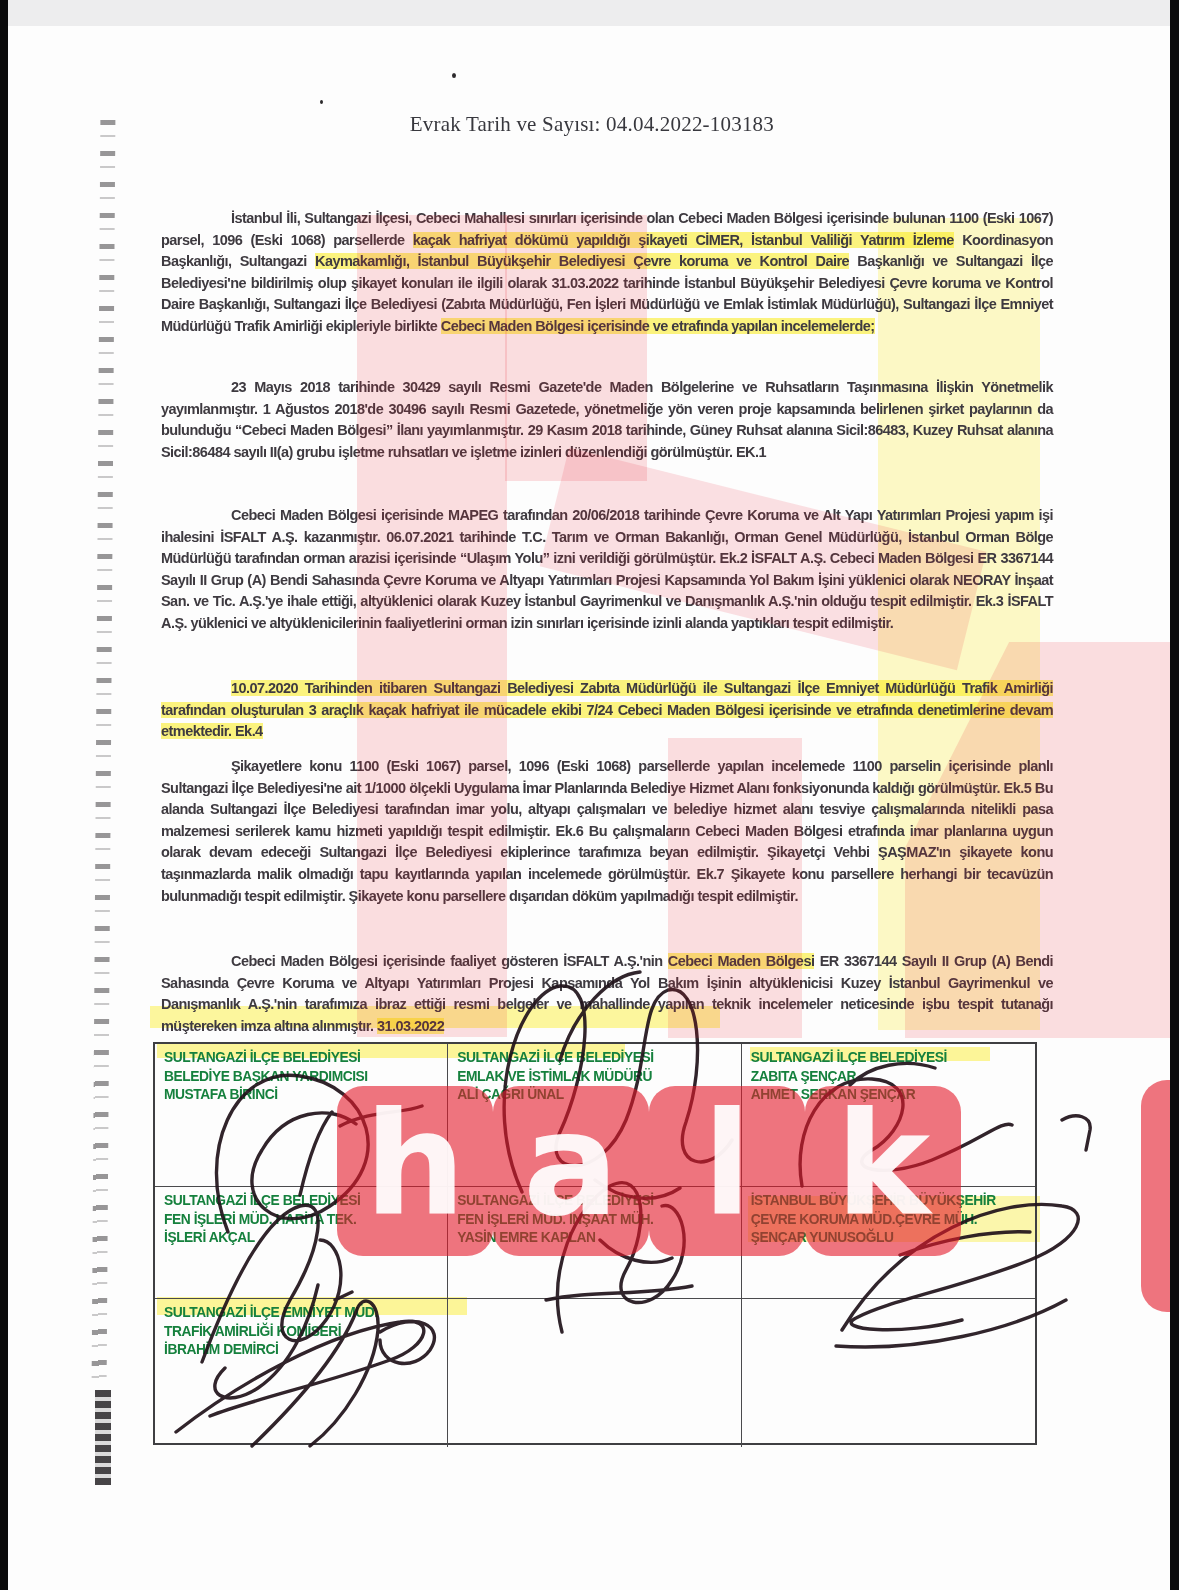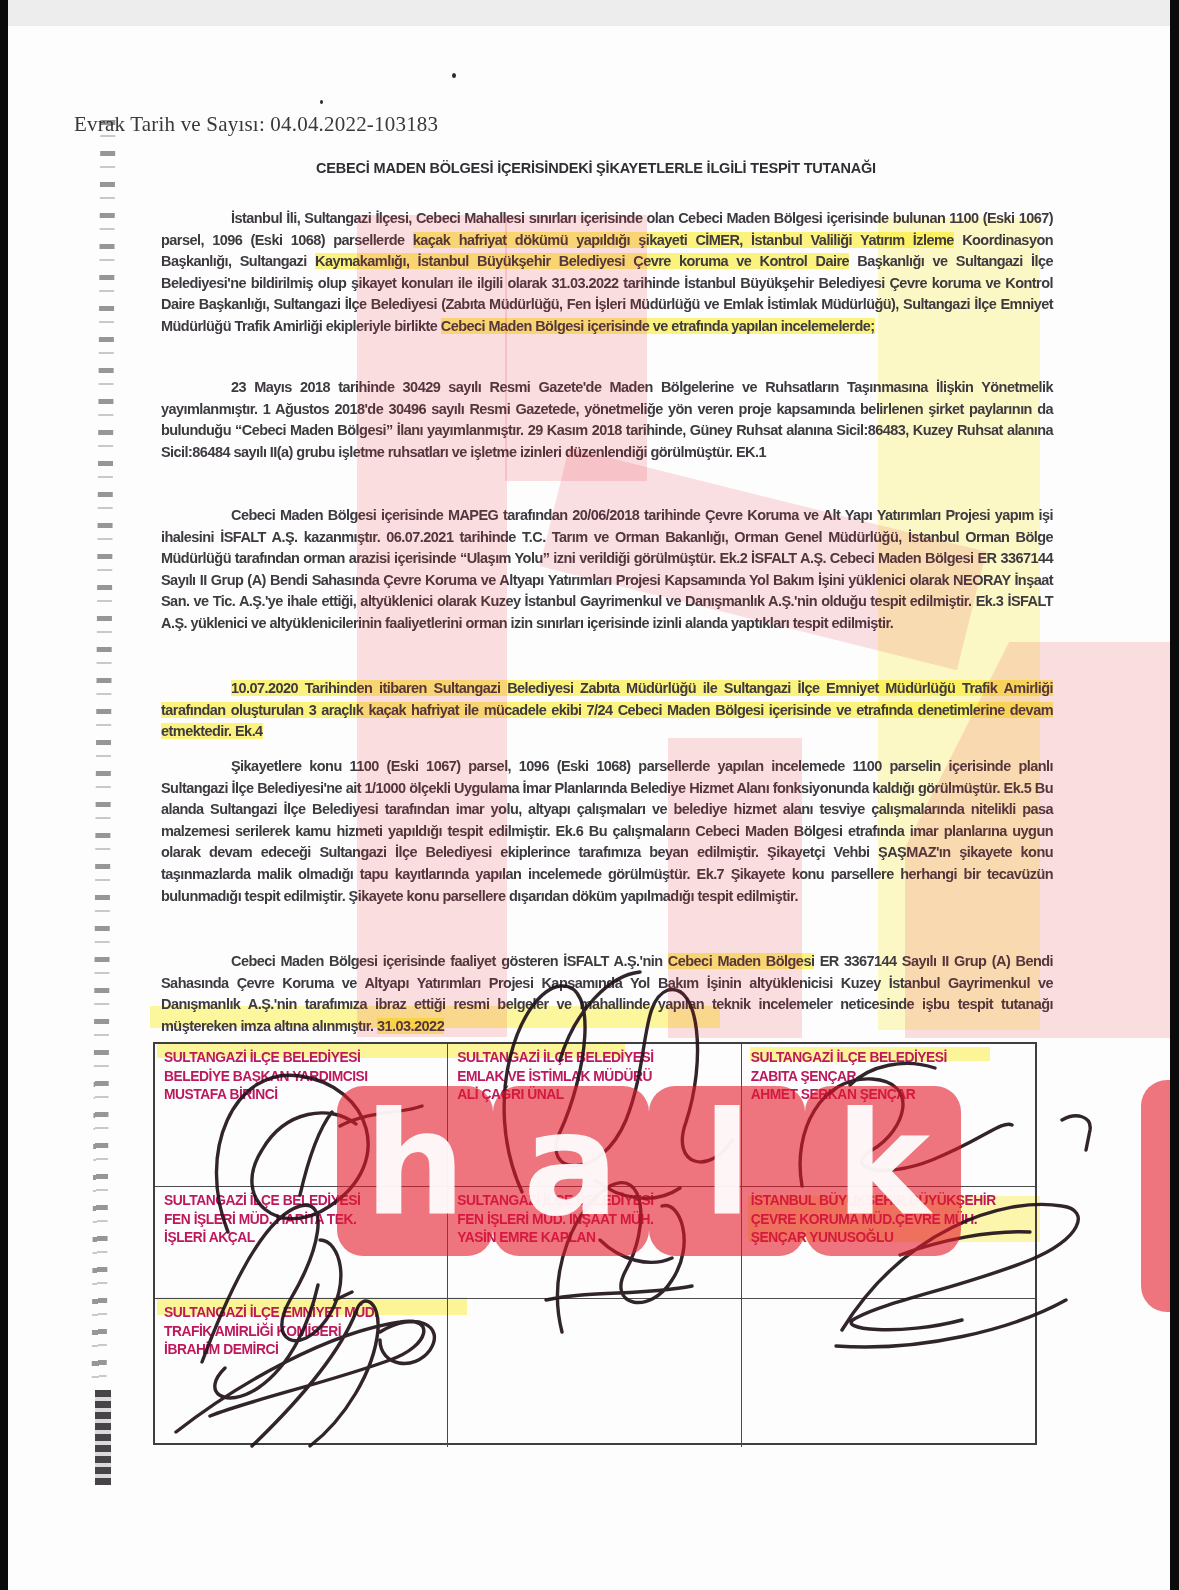--- a/index.html
+++ b/index.html
@@ -8,21 +8,21 @@
     width:1179px;height:1590px;
     background:#fdfdfd;
     overflow:hidden;
     font-family:"Liberation Sans", sans-serif;
   }
   .topband{position:absolute;left:0;top:0;width:1179px;height:26px;background:#ededee;z-index:0;}
   
   .docref{
     position:absolute;left:74px;top:112px;width:700px;
     font-family:"Liberation Serif", serif;
-    font-size:21px;color:#38383e;letter-spacing:0.2px;z-index:2;
+    font-size:21px;color:#38383e;letter-spacing:0.2px;z-index:2;text-align:right;
   }
   .title{
     position:absolute;left:150px;top:160px;width:892px;
     text-align:center;font-weight:bold;font-size:14.5px;
     letter-spacing:-0.2px;color:#2f2e33;z-index:2;
   }
   .para{
     position:absolute;left:150px;width:892px;
     font-size:14.5px;font-weight:bold;letter-spacing:-0.55px;
     line-height:21.6px;text-align:justify;color:#3e3a40;
@@ -39,21 +39,21 @@
     border:2px solid #3f3f42;z-index:2;box-sizing:border-box;
   }
   .cell{
     border-right:1.5px solid #4a4a4d;border-bottom:1.5px solid #4a4a4d;
     padding:5px 8px 0 9px;box-sizing:border-box;overflow:visible;
   }
   .cell:nth-child(3n){border-right:none;}
   .cell.lastrow{border-bottom:none;}
   .cell .ln{
     font-size:13.8px;font-weight:bold;letter-spacing:-0.45px;
-    line-height:18.6px;color:#be185d;white-space:nowrap;
+    line-height:18.6px;color:#15803d;white-space:nowrap;
   }
   
   .wm-shape{position:absolute;background:#e8192c;z-index:4;pointer-events:none;}
   .wm-tile{
     position:absolute;top:1086px;width:156px;height:170px;
     background:rgba(229,25,42,0.60);border-radius:26px;
     display:flex;align-items:center;justify-content:center;
     z-index:4;pointer-events:none;
   }
   .wm-letter{
@@ -97,21 +97,20 @@
       <div class="ymark" style="left: 878px; top: 218px; width: 162px; height: 812px; background: rgba(250, 233, 0, 0.22);"></div>
       <div class="ymark" style="left: 150px; top: 1006px; width: 570px; height: 22px; background: rgba(250, 233, 0, 0.38);"></div>
       <div class="ymark" style="left: 157px; top: 1042px; width: 468px; height: 16px; background: rgba(250, 233, 0, 0.4);"></div>
       <div class="ymark" style="left: 750px; top: 1047px; width: 240px; height: 14px; background: rgba(250, 233, 0, 0.4);"></div>
       <div class="ymark" style="left: 748px; top: 1196px; width: 292px; height: 46px; background: rgba(250, 233, 0, 0.32);"></div>
       <div class="ymark" style="left: 157px; top: 1297px; width: 310px; height: 18px; background: rgba(250, 233, 0, 0.4);"></div>
     </div>
 
   <div class="docref">Evrak Tarih ve Sayısı: 04.04.2022-103183</div>
 
-  <div class="title">CEBECİ MADEN BÖLGESİ İÇERİSİNDEKİ ŞİKAYETLERLE İLGİLİ TESPİT TUTANAĞI</div>
 
   <div id="paragraphs">
       <p class="para" style="top: 197px;"><span>İstanbul İli, Sultangazi İlçesi, Cebeci Mahallesi sınırları içerisinde olan Cebeci Maden Bölgesi içerisinde bulunan 1100 (Eski 1067) parsel, 1096 (Eski 1068) parsellerde </span><span class="hl">kaçak hafriyat dökümü yapıldığı şikayeti CİMER, İstanbul Valiliği Yatırım İzleme</span><span> Koordinasyon Başkanlığı, Sultangazi </span><span class="hl">Kaymakamlığı, İstanbul Büyükşehir Belediyesi Çevre koruma ve Kontrol Daire</span><span> Başkanlığı ve Sultangazi İlçe Belediyesi'ne bildirilmiş olup şikayet konuları ile ilgili olarak 31.03.2022 tarihinde İstanbul Büyükşehir Belediyesi Çevre koruma ve Kontrol Daire Başkanlığı, Sultangazi İlçe Belediyesi (Zabıta Müdürlüğü, Fen İşleri Müdürlüğü ve Emlak İstimlak Müdürlüğü), Sultangazi İlçe Emniyet Müdürlüğü Trafik Amirliği ekipleriyle birlikte </span><span class="hl">Cebeci Maden Bölgesi içerisinde ve etrafında yapılan incelemelerde;</span></p>
       <p class="para" style="top: 366px;"><span>23 Mayıs 2018 tarihinde 30429 sayılı Resmi Gazete'de Maden Bölgelerine ve Ruhsatların Taşınmasına İlişkin Yönetmelik yayımlanmıştır. 1 Ağustos 2018'de 30496 sayılı Resmi Gazetede, yönetmeliğe yön veren proje kapsamında belirlenen şirket paylarının da bulunduğu “Cebeci Maden Bölgesi” İlanı yayımlanmıştır. 29 Kasım 2018 tarihinde, Güney Ruhsat alanına Sicil:86483, Kuzey Ruhsat alanına Sicil:86484 sayılı II(a) grubu işletme ruhsatları ve işletme izinleri düzenlendiği görülmüştür. EK.1</span></p>
       <p class="para" style="top: 494px;"><span>Cebeci Maden Bölgesi içerisinde MAPEG tarafından 20/06/2018 tarihinde Çevre Koruma ve Alt Yapı Yatırımları Projesi yapım işi ihalesini İSFALT A.Ş. kazanmıştır. 06.07.2021 tarihinde T.C. Tarım ve Orman Bakanlığı, Orman Genel Müdürlüğü, İstanbul Orman Bölge Müdürlüğü tarafından orman arazisi içerisinde “Ulaşım Yolu” izni verildiği görülmüştür. Ek.2 İSFALT A.Ş. Cebeci Maden Bölgesi ER 3367144 Sayılı II Grup (A) Bendi Sahasında Çevre Koruma ve Altyapı Yatırımları Projesi Kapsamında Yol Bakım İşini yüklenici olarak NEORAY İnşaat San. ve Tic. A.Ş.'ye ihale ettiği, altyüklenici olarak Kuzey İstanbul Gayrimenkul ve Danışmanlık A.Ş.'nin olduğu tespit edilmiştir. Ek.3 İSFALT A.Ş. yüklenici ve altyüklenicilerinin faaliyetlerini orman izin sınırları içerisinde izinli alanda yaptıkları tespit edilmiştir.</span></p>
       <p class="para" style="top: 667px;"><span class="hl">10.07.2020 Tarihinden itibaren Sultangazi Belediyesi Zabıta Müdürlüğü ile Sultangazi İlçe Emniyet Müdürlüğü Trafik Amirliği tarafından oluşturulan 3 araçlık kaçak hafriyat ile mücadele ekibi 7/24 Cebeci Maden Bölgesi içerisinde ve etrafında denetimlerine devam etmektedir. Ek.4</span></p>
       <p class="para" style="top: 745px;"><span>Şikayetlere konu 1100 (Eski 1067) parsel, 1096 (Eski 1068) parsellerde yapılan incelemede 1100 parselin içerisinde planlı Sultangazi İlçe Belediyesi'ne ait 1/1000 ölçekli Uygulama İmar Planlarında Belediye Hizmet Alanı fonksiyonunda kaldığı görülmüştür. Ek.5 Bu alanda Sultangazi İlçe Belediyesi tarafından imar yolu, altyapı çalışmaları ve belediye hizmet alanı tesviye çalışmalarında nitelikli pasa malzemesi serilerek kamu hizmeti yapıldığı tespit edilmiştir. Ek.6 Bu çalışmaların Cebeci Maden Bölgesi etrafında imar planlarına uygun olarak devam edeceği Sultangazi İlçe Belediyesi ekiplerince tarafımıza beyan edilmiştir. Şikayetçi Vehbi ŞAŞMAZ'ın şikayete konu taşınmazlarda malik olmadığı tapu kayıtlarında yapılan incelemede görülmüştür. Ek.7 Şikayete konu parsellere herhangi bir tecavüzün bulunmadığı tespit edilmiştir. Şikayete konu parsellere dışarıdan döküm yapılmadığı tespit edilmiştir.</span></p>
       <p class="para" style="top: 940px;"><span>Cebeci Maden Bölgesi içerisinde faaliyet gösteren İSFALT A.Ş.'nin </span><span class="hl">Cebeci Maden Bölgesi</span><span> ER 3367144 Sayılı II Grup (A) Bendi Sahasında Çevre Koruma ve Altyapı Yatırımları Projesi Kapsamında Yol Bakım İşinin altyüklenicisi Kuzey İstanbul Gayrimenkul ve Danışmanlık A.Ş.'nin tarafımıza ibraz ettiği resmi belgeler ve mahallinde yapılan teknik incelemeler neticesinde işbu tespit tutanağı müştereken imza altına alınmıştır. </span><span class="hl">31.03.2022</span></p>
     </div>
 

